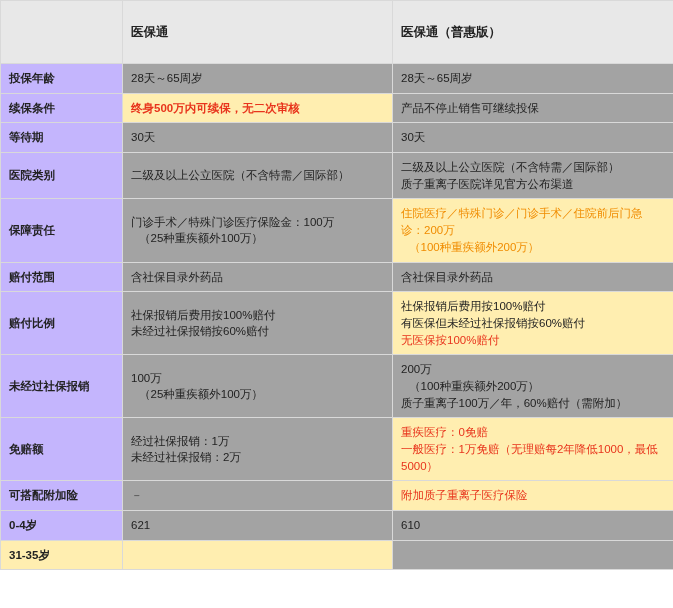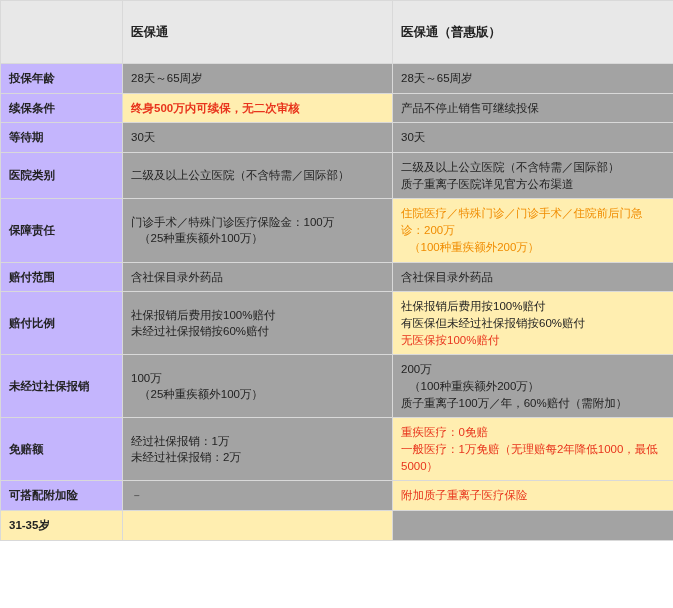--- a/index.html
+++ b/index.html
@@ -176,18 +176,27 @@
       <tr>
         <td class="rowhead">可搭配附加险</td>
         <td class="cell">
           <span class="line dash">－</span>
         </td>
         <td class="cell hl">
           <span class="line red">附加质子重离子医疗保险</span>
         </td>
       </tr>
       <tr>
+        <td class="rowhead">0-4岁</td>
+        <td class="cell">
+          <span class="line ">621</span>
+        </td>
+        <td class="cell">
+          <span class="line ">610</span>
+        </td>
+      </tr>
+      <tr>
         <td class="rowhead hl">31-35岁</td>
         <td class="cell hl"></td>
         <td class="cell"></td>
       </tr>
     </tbody>
 </table>
 
 </body></html>

